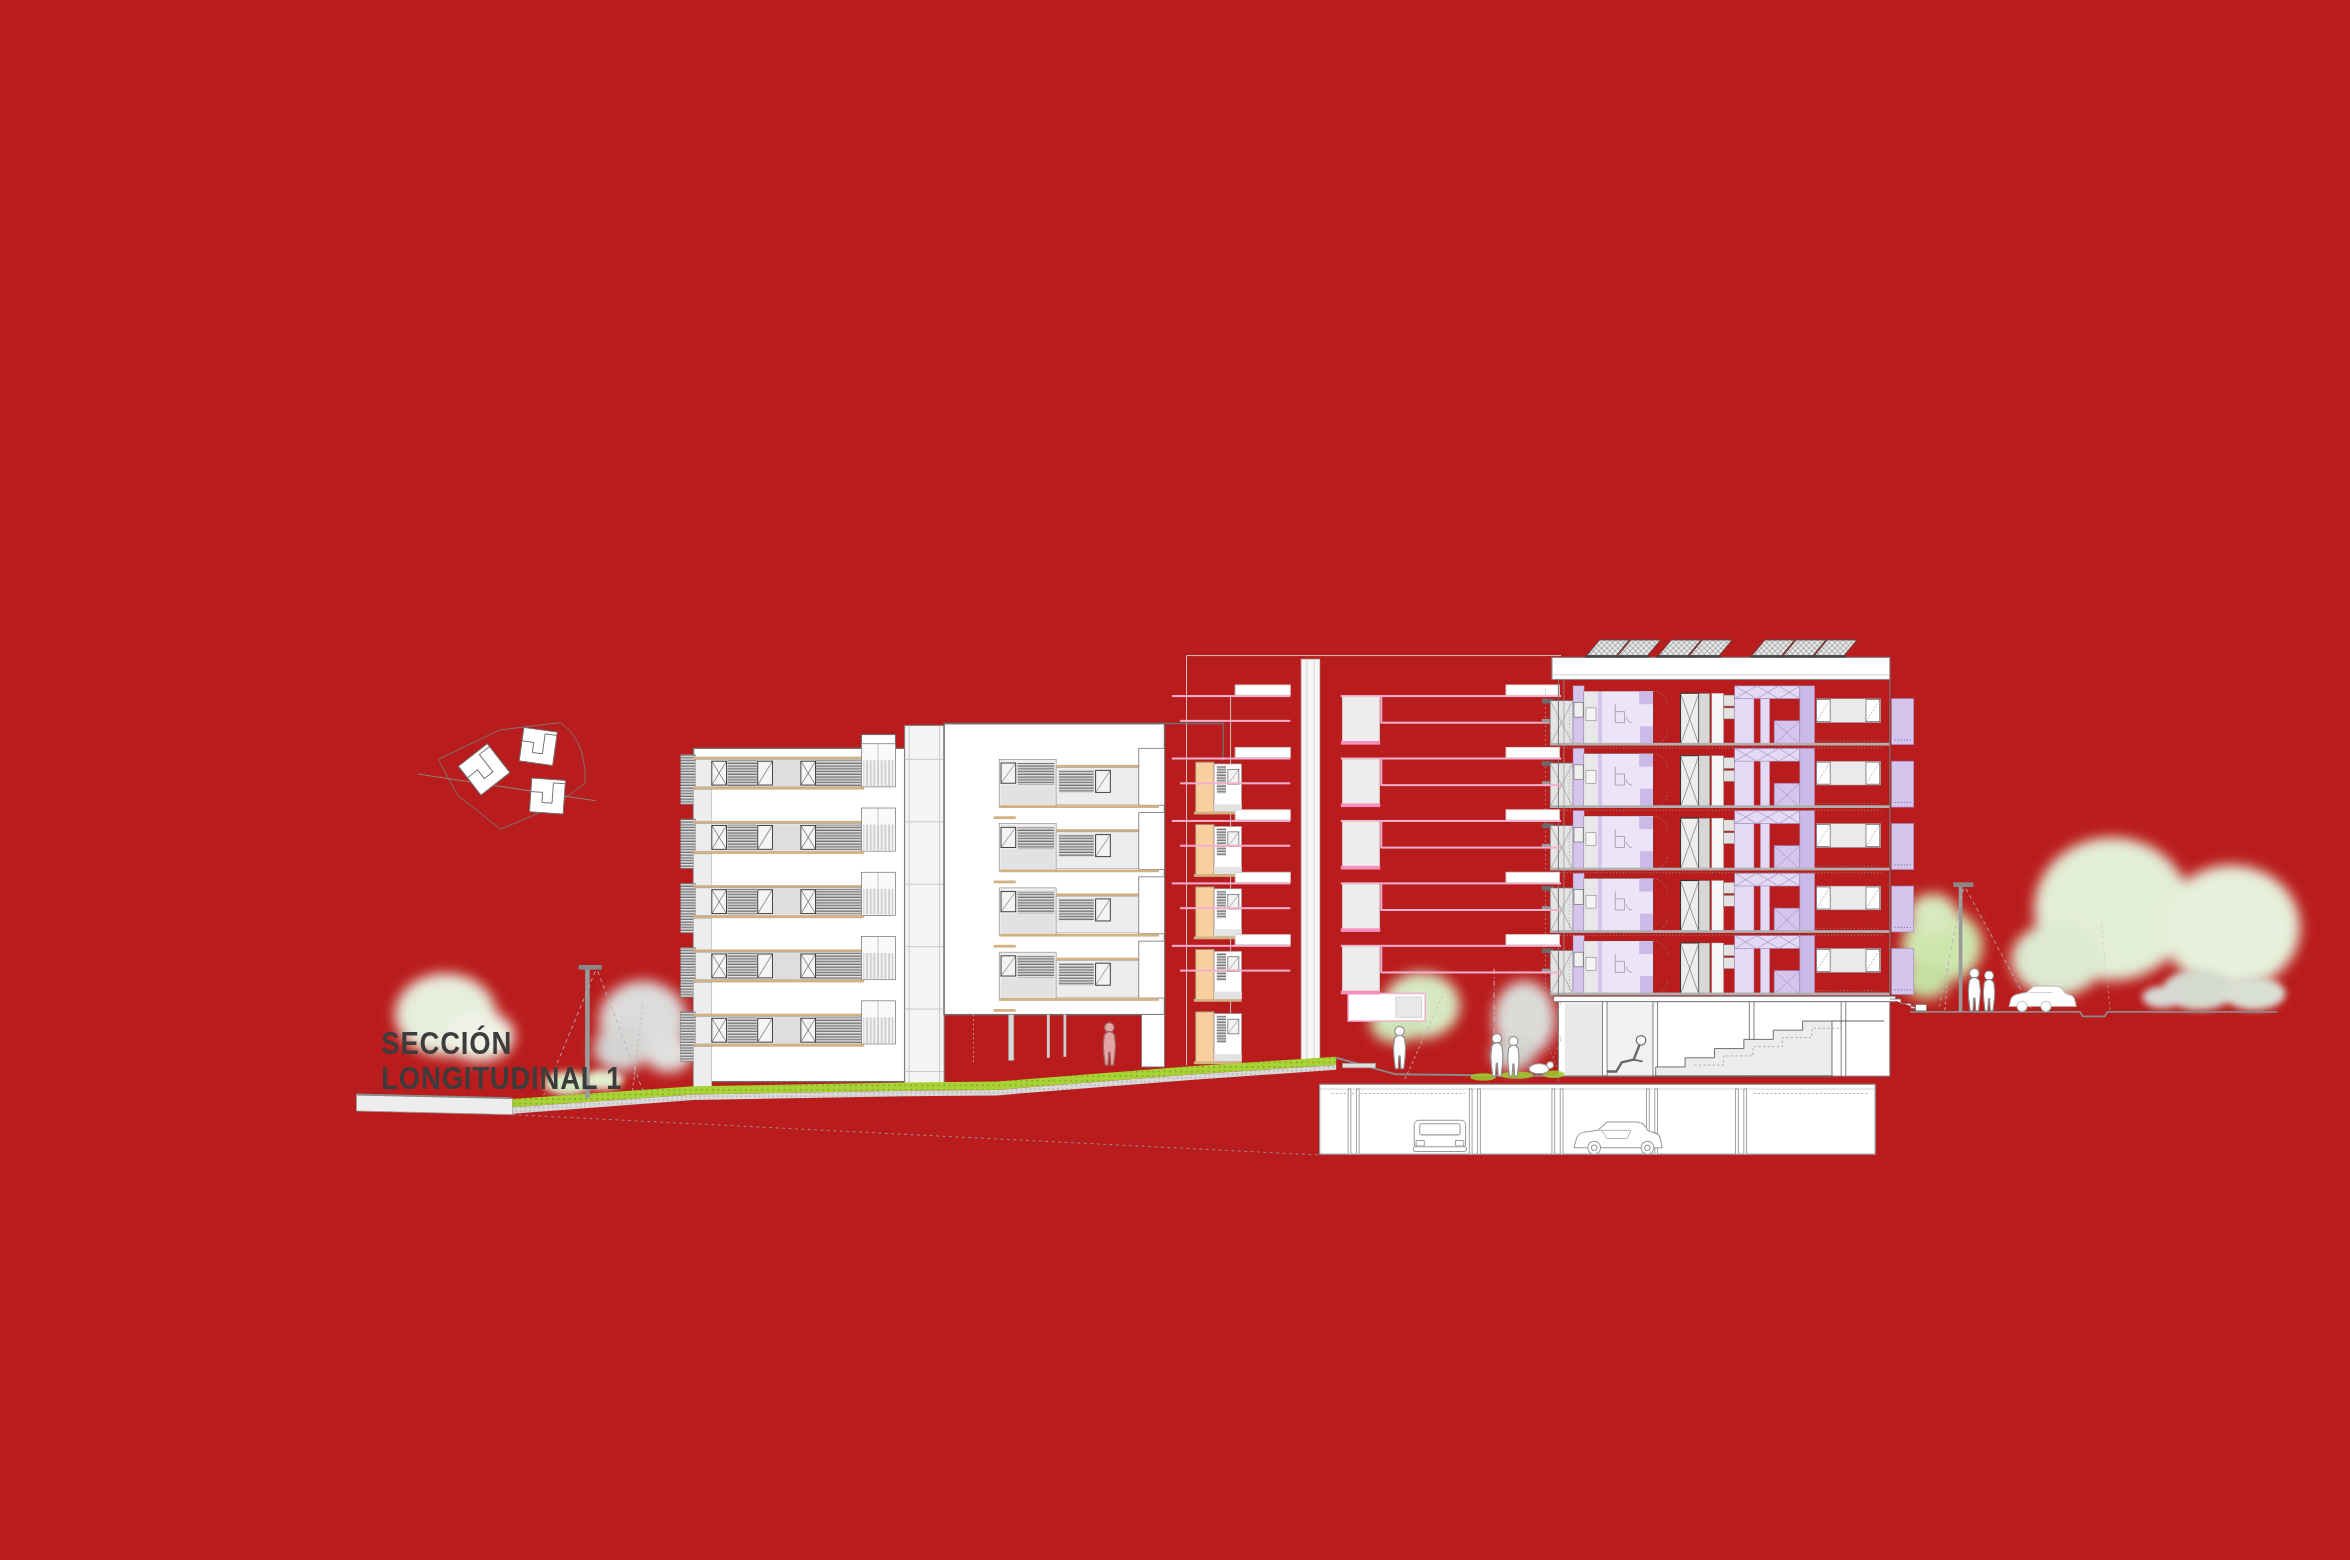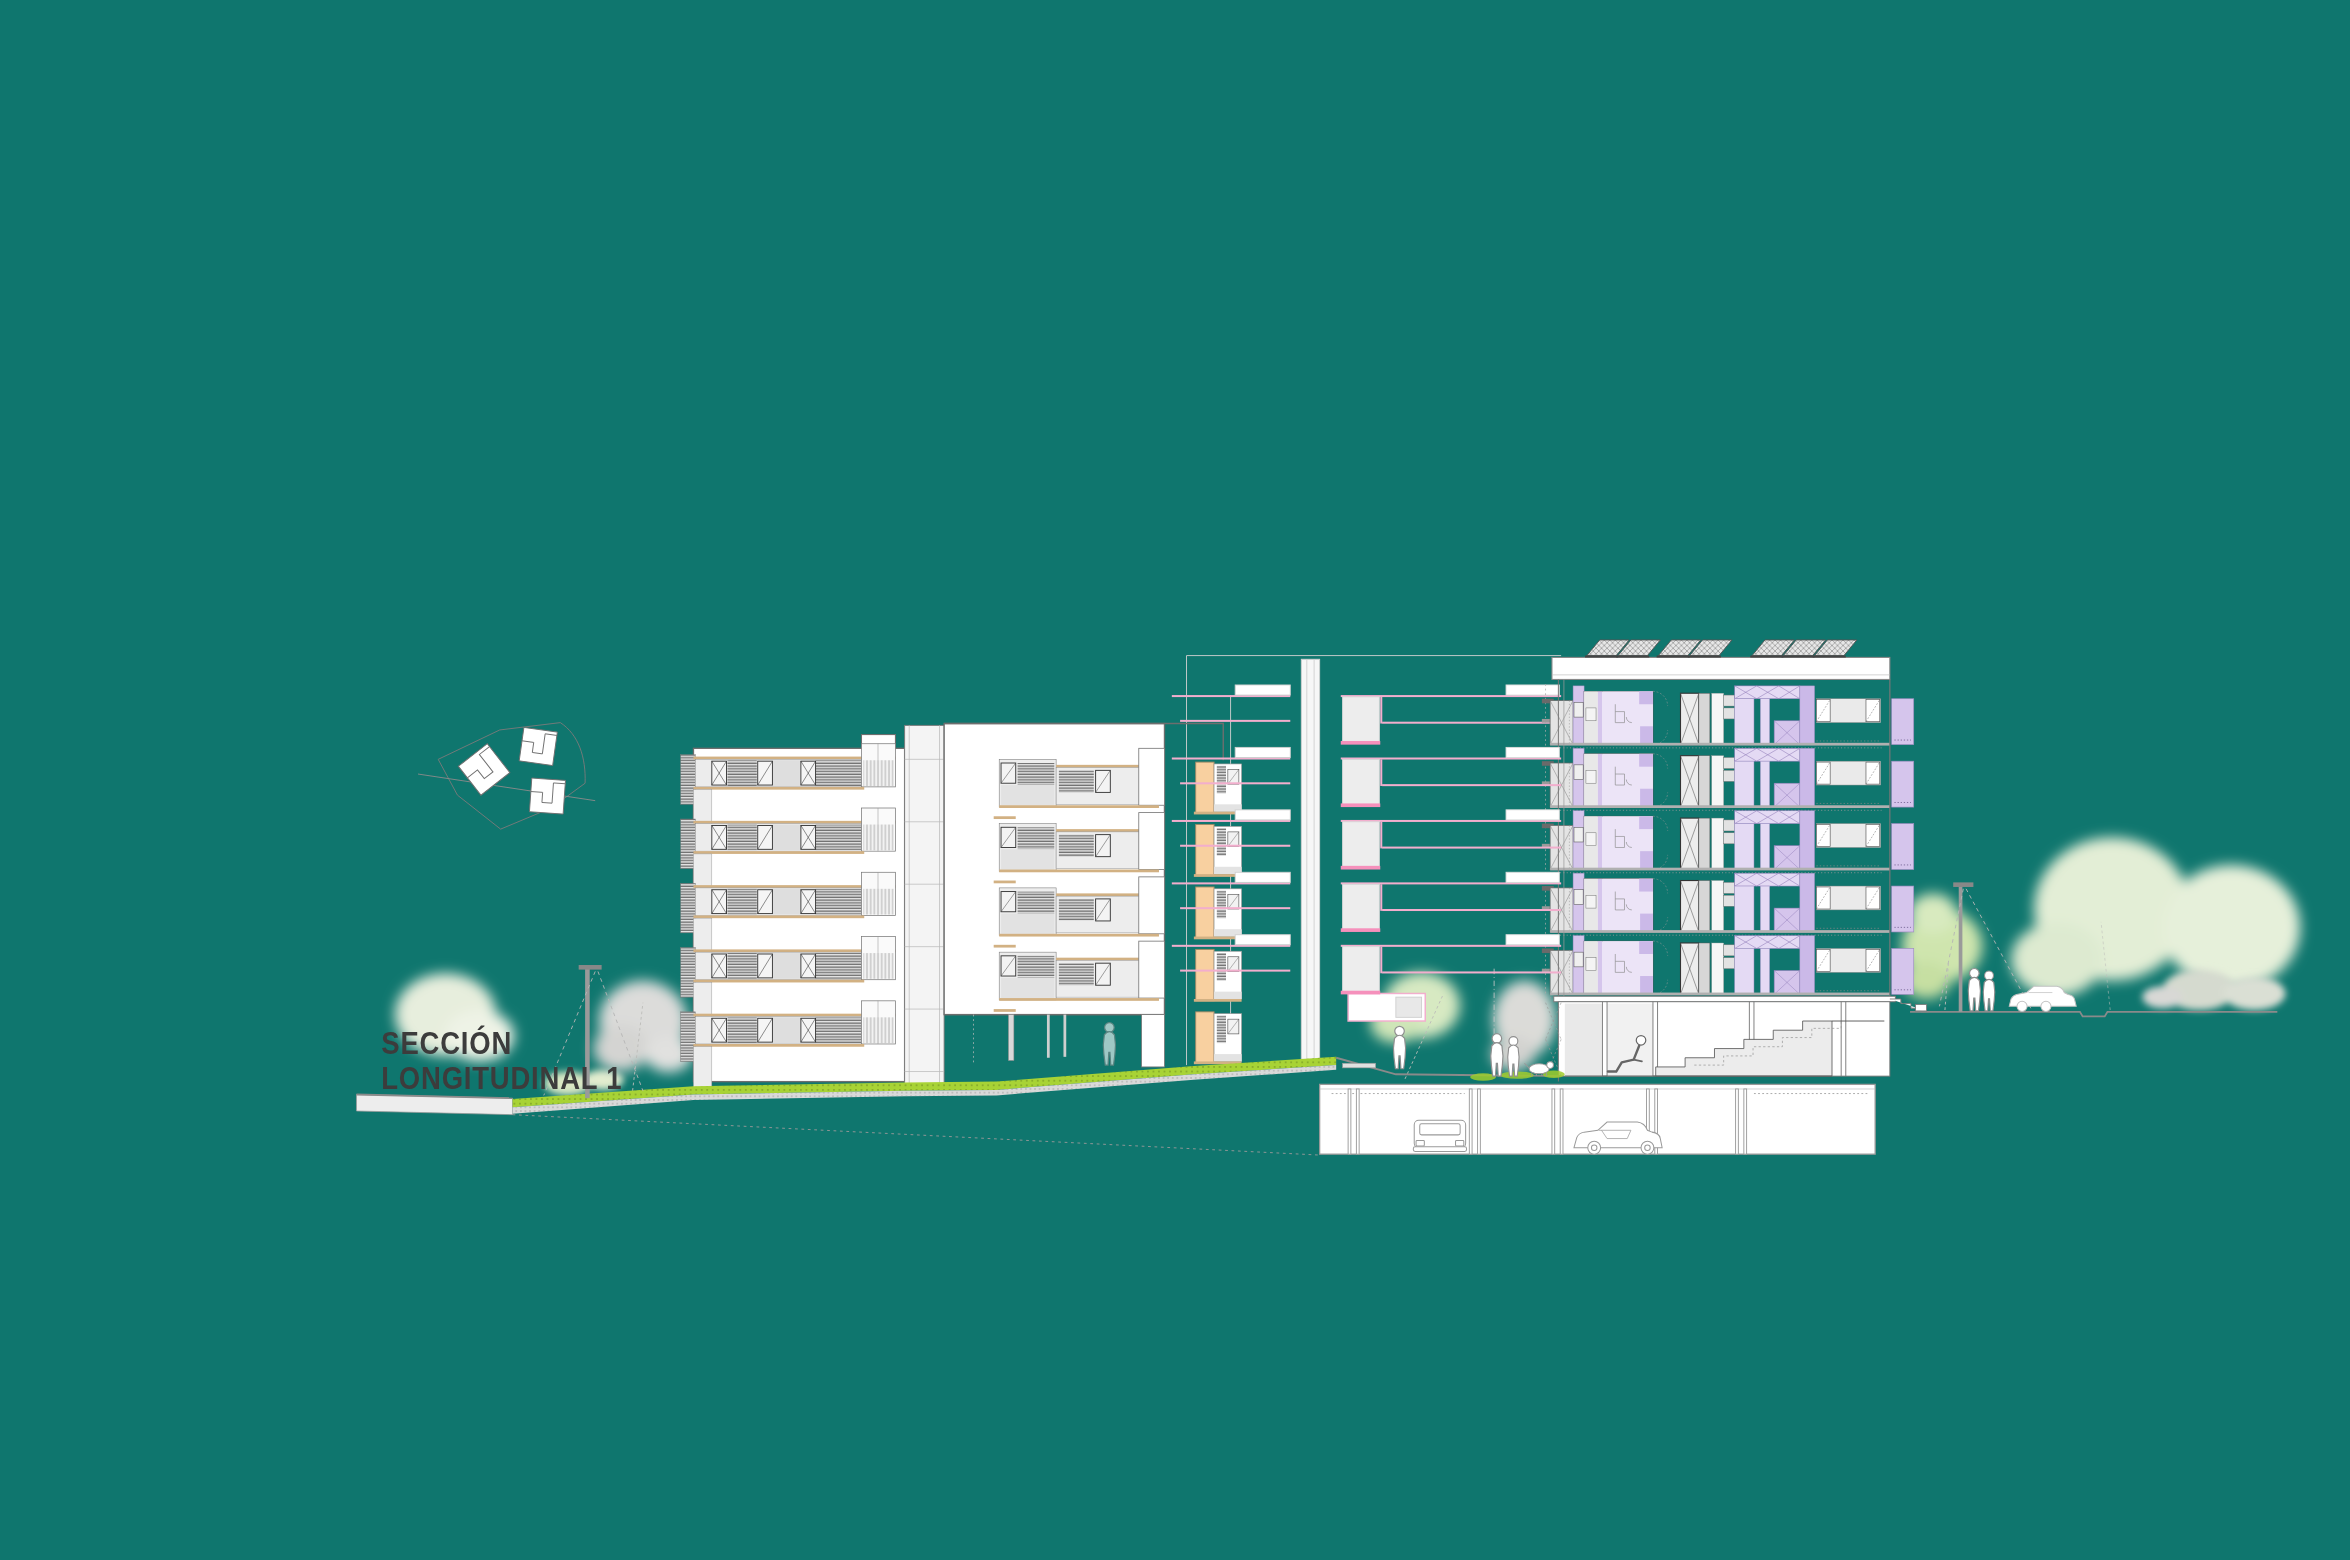--- a/index.html
+++ b/index.html
@@ -1,16 +1,16 @@
 <!DOCTYPE html>
 <html style="--purple: #d5c5ec; --purpleLight: #ece4f7; --purpleMid: #cbb9e8; --purpleField: #e4daf4; --peach: #f8d0a0; --pink: #f2aecd; --pinkBright: #f590bb; --green: #a8d335; --tan: #d2b183; --treeGreen: #d7e9c2; --treeGray: #dcdcda; --wallWhite: #ffffff; --panelGray: #e9e9e9; --lineDark: #555555;font-size:14.7px"><head>
 <meta charset="utf-8">
 <style>
   html,body{margin:0;padding:0;background:#fff;}
-  .stage{width:2351px;height:1560px;position:relative;background:#0f766e;
+  .stage{width:2351px;height:1560px;position:relative;background:#b91c1c;
          font-family:"Liberation Sans", sans-serif;}
   svg{display:block;}
   text.sec-label{font-family:"Liberation Sans", sans-serif;font-weight:700;
     font-size:34px;letter-spacing:1px;fill:#3c3c3c;}
 </style>
 </head>
 <body>
 
 <div class="stage">
 <svg viewBox="0 0 2560 1699" width="2351" height="1560">

